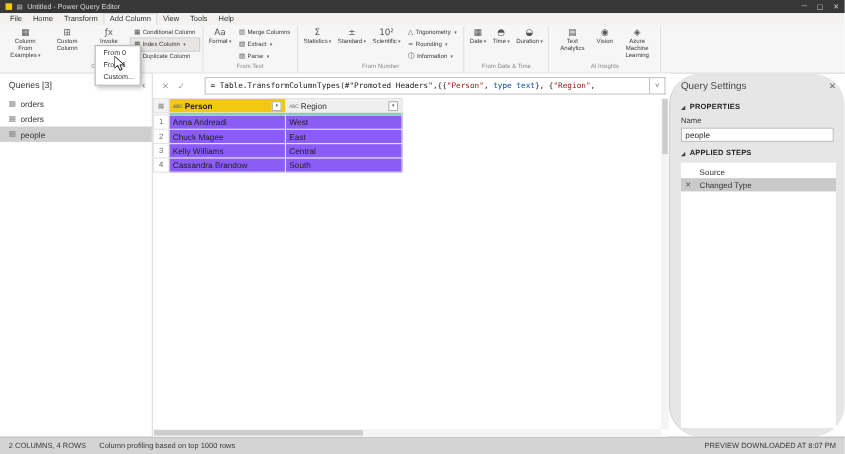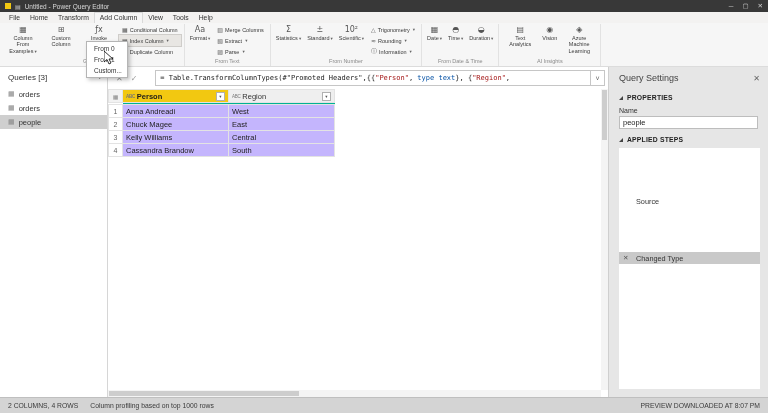--- a/index.html
+++ b/index.html
@@ -32,21 +32,21 @@
   .da { font-size:4.5px; color:#666; margin-left:1px; }
 
   
   .ctx { position:absolute; left:86px; top:41px; width:42px; background:#fff; border:1px solid #b5b5b5; box-shadow:2px 2px 4px rgba(0,0,0,.25); z-index:20; font-size:6.5px; color:#333; padding:1px 0; }
   .ctx-item { padding:2px 5px 2px 7px; }
   .cursor { position:absolute; left:104px; top:51px; z-index:21; }
 
   
   .content { flex:1; display:flex; min-height:0; }
 
-  .qpanel { width:108px; background:#fff; border-right:1px solid #d6d6d6; display:flex; flex-direction:column; flex:0 0 auto; }
+  .qpanel { width:139px; background:#fff; border-right:1px solid #d6d6d6; display:flex; flex-direction:column; flex:0 0 auto; }
   .qhead { display:flex; align-items:center; justify-content:space-between; padding:6px 6px 5px 8px; font-size:8px; color:#333; }
   .qcollapse { color:#666; font-size:8px; }
   .qitem { display:flex; align-items:center; gap:4px; padding:0 8px; font-size:7.5px; color:#333; height:14px; flex:0 0 auto; }
   .qitem.selected { background:#cfcfcf; }
   .qic { font-size:7px; color:#8a8a8a; font-family:"DejaVu Sans",sans-serif; }
 
   .center { flex:1; display:flex; flex-direction:column; min-width:0; background:#fff; }
   .fbar { display:flex; align-items:center; height:22px; padding:0 3px 0 4px; background:#fff; flex:0 0 auto; }
   .fbtn { font-size:8px; color:#9a9a9a; padding:0 4px; }
   .fbtn.fx { font-style:italic; font-family:Liberation Sans, sans-serif; color:#666; font-size:7.5px;margin-top:45px; }
@@ -61,38 +61,38 @@
   th.corner { width:14px; background:#f2f2f2; text-align:center; font-size:6px; color:#888; padding:0 1px; font-weight:normal; }
   th.colh { background:#efefef; font-weight:normal; text-align:left; width:106px; color:#333; }
   th.colh.sel { background:var(--accent-yellow,#f2c811); font-weight:bold; color:#1a1a1a;margin-left:20px; }
   .hwrap { display:flex; align-items:center; gap:2px; }
   .tic { font-size:4.5px; color:#777; letter-spacing:-0.3px; }
   .hlbl { flex:1; }
   .filter { width:9px; height:9px; border:1px solid #b0b0b0; background:#fff; font-size:4.5px; color:#555; display:flex; align-items:center; justify-content:center; flex:0 0 auto; }
   tr.qbar-row td { height:2px; padding:0; border:none; line-height:0; font-size:0; }
   td.qb { background:var(--quality-bar,#00b294); }
   td.rnum { color:#666; text-align:center; background:#fff; font-size:7px; width:14px; }
-  td.cell { color:#222; background:#c4b5fd;margin-top:32px; }
+  td.cell { color:#222; background:#8b5cf6;margin-top:32px; }
 
   .vscroll { position:absolute; top:0; right:0; width:7px; bottom:7px; background:#f4f4f4; }
   .vthumb { position:absolute; top:1px; left:1px; right:1px; height:50px; background:#cdcdcd; }
   .hscroll { position:absolute; left:0; right:7px; bottom:0; height:7px; background:#f4f4f4; }
   .hthumb { position:absolute; left:1px; top:1px; bottom:1px; width:190px; background:#cdcdcd; }
 
-  .spanel { width:160px; background:var(--panel-bg,#e6e6e6); border-left:1px solid #cfcfcf; display:flex; flex-direction:column; font-size:7.5px; color:#333; flex:0 0 auto; }
+  .spanel { width:160px; background:var(--panel-bg,#e6e6e6); border-left:1px solid #cfcfcf; display:flex; flex-direction:column; font-size:7.5px; color:#333; flex:0 0 auto;border-radius:29px; }
   .srow { display:flex; align-items:center; justify-content:space-between; padding:6px 8px 5px 10px; }
   .stitle { font-size:9px; color:#444; }
   .sclose { font-size:8px; color:#666; }
   .ssec { display:flex; align-items:center; gap:4px; padding:6px 10px 2px; font-weight:bold; font-size:6.8px; letter-spacing:.2px; color:#222; }
   .tri { width:0; height:0; border-bottom:4px solid #444; border-left:4px solid transparent; }
   .slabel { padding:4px 10px 1px; font-size:7px; }
   .sinput { margin:1px 10px; height:13px; border:1px solid #bdbdbd; background:#fff; font-size:7.5px; padding:0 3px; font-family:inherit; color:#222; width:calc(100% - 20px); }
   .slink { padding:4px 10px; color:var(--link-blue,#0078d4); font-size:7.2px; }
   .steps { background:#fff; margin:3px 8px 8px 10px; flex:1; padding:2px 0; overflow:hidden; }
-  .step { display:flex; align-items:center; height:12px; padding:0 5px 0 17px; position:relative; font-size:7.3px; color:#333;margin-top:45px; }
+  .step { display:flex; align-items:center; height:12px; padding:0 5px 0 17px; position:relative; font-size:7.3px; color:#333; }
   .step.selected { background:var(--selected-gray,#c9c9c9); }
   .delx { position:absolute; left:4px; font-size:6.5px; color:#555; }
   .gear { margin-left:auto; font-size:7px; color:#777; font-family:"DejaVu Sans",sans-serif; }
 
   .statusbar { height:16px; background:#d4d4d4; border-top:1px solid #bfbfbf; display:flex; align-items:center; padding:0 8px; font-size:6.8px; color:#3a3a3a; gap:12px; flex:0 0 auto; }
   .sright { margin-left:auto; }
 </style>
 </head>
 <body>
 

